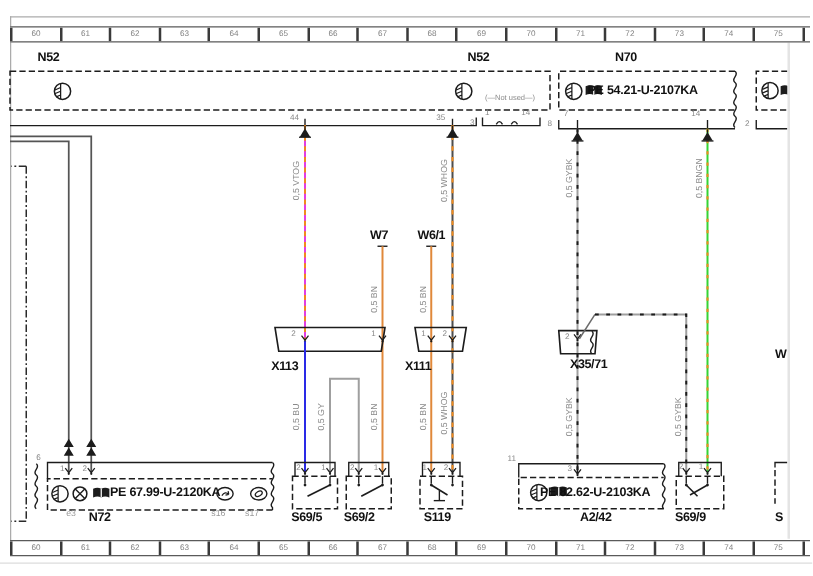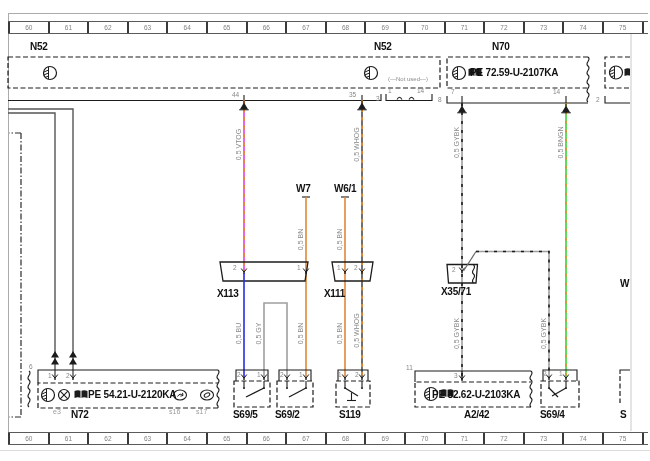--- a/index.html
+++ b/index.html
@@ -284,35 +284,35 @@
     <div class="rcell">72</div>
     <div class="rcell">73</div>
     <div class="rcell">74</div>
     <div class="rcell">75</div>
     <div class="rcell">76</div>
   </div>
 
 <div class="lbl txt" style="left:30px;top:41px">N52</div>
 <div class="lbl txt" style="left:374px;top:41px">N52</div>
 <div class="lbl txt" style="left:492px;top:41px">N70</div>
-<div class="pe txt" style="left:470px;top:67px">PE  72.59-U-2107KA</div>
+<div class="pe txt" style="left:470px;top:67px">PE  54.21-U-2107KA</div>
 <div class="lbl txt" style="left:296px;top:183px">W7</div>
 <div class="lbl txt" style="left:334px;top:183px">W6/1</div>
 <div class="lbl txt" style="left:217px;top:288px">X113</div>
 <div class="lbl txt" style="left:324px;top:288px">X111</div>
-<div class="lbl txt" style="left:441px;top:286px">X35/71</div>
+<div class="lbl txt" style="left:456px;top:286px">X35/71</div>
 <div class="lbl txt" style="left:620px;top:278px">W</div>
 <div class="lbl txt" style="left:71px;top:409px">N72</div>
-<div class="pe txt" style="left:88px;top:389px">PE  54.21-U-2120KA</div>
+<div class="pe txt" style="left:88px;top:389px">PE  67.99-U-2120KA</div>
 <div class="lbl txt" style="left:233px;top:409px">S69/5</div>
 <div class="lbl txt" style="left:275px;top:409px">S69/2</div>
 <div class="lbl txt" style="left:339px;top:409px">S119</div>
 <div class="lbl txt" style="left:464px;top:409px">A2/42</div>
 <div class="pe txt" style="left:432px;top:389px">PE  82.62-U-2103KA</div>
-<div class="lbl txt" style="left:540px;top:409px">S69/4</div>
+<div class="lbl txt" style="left:540px;top:409px">S69/9</div>
 <div class="lbl txt" style="left:620px;top:409px">S</div>
 
 <div class="pin txt" style="left:232px;top:91px">44</div>
 <div class="pin txt" style="left:349px;top:91px">35</div>
 <div class="pin txt" style="left:376px;top:95px">3</div>
 <div class="nu  txt" style="left:380px;top:76px">(—Not used—)</div>
 <div class="pin txt" style="left:388px;top:87px">1</div>
 <div class="pin txt" style="left:417px;top:87px">14</div>
 <div class="pin txt" style="left:438px;top:96px">8</div>
 <div class="pin txt" style="left:451px;top:88px">7</div>

